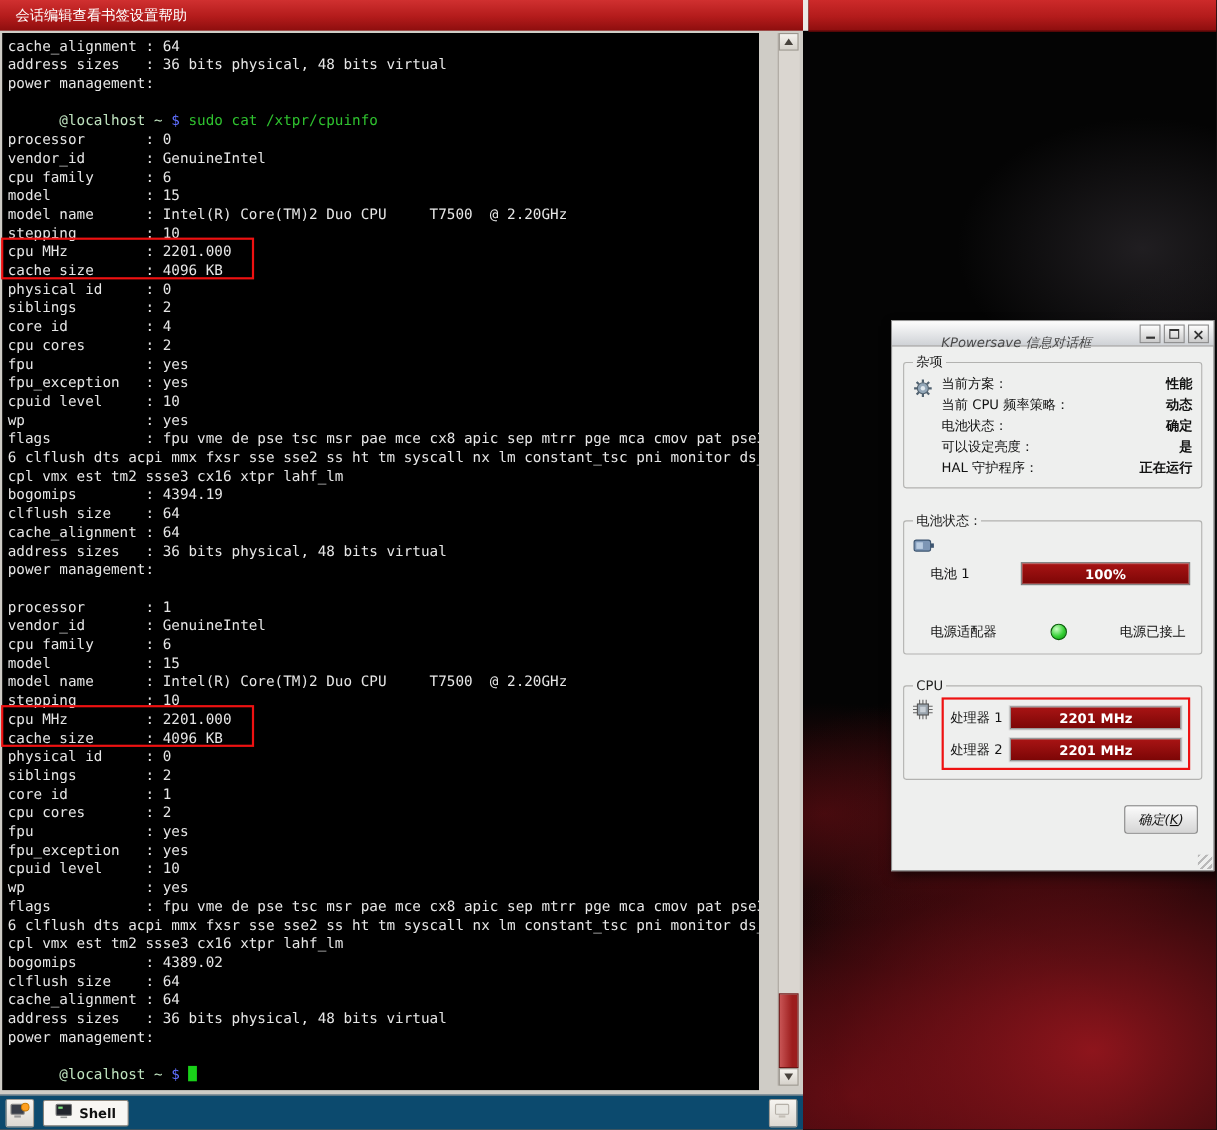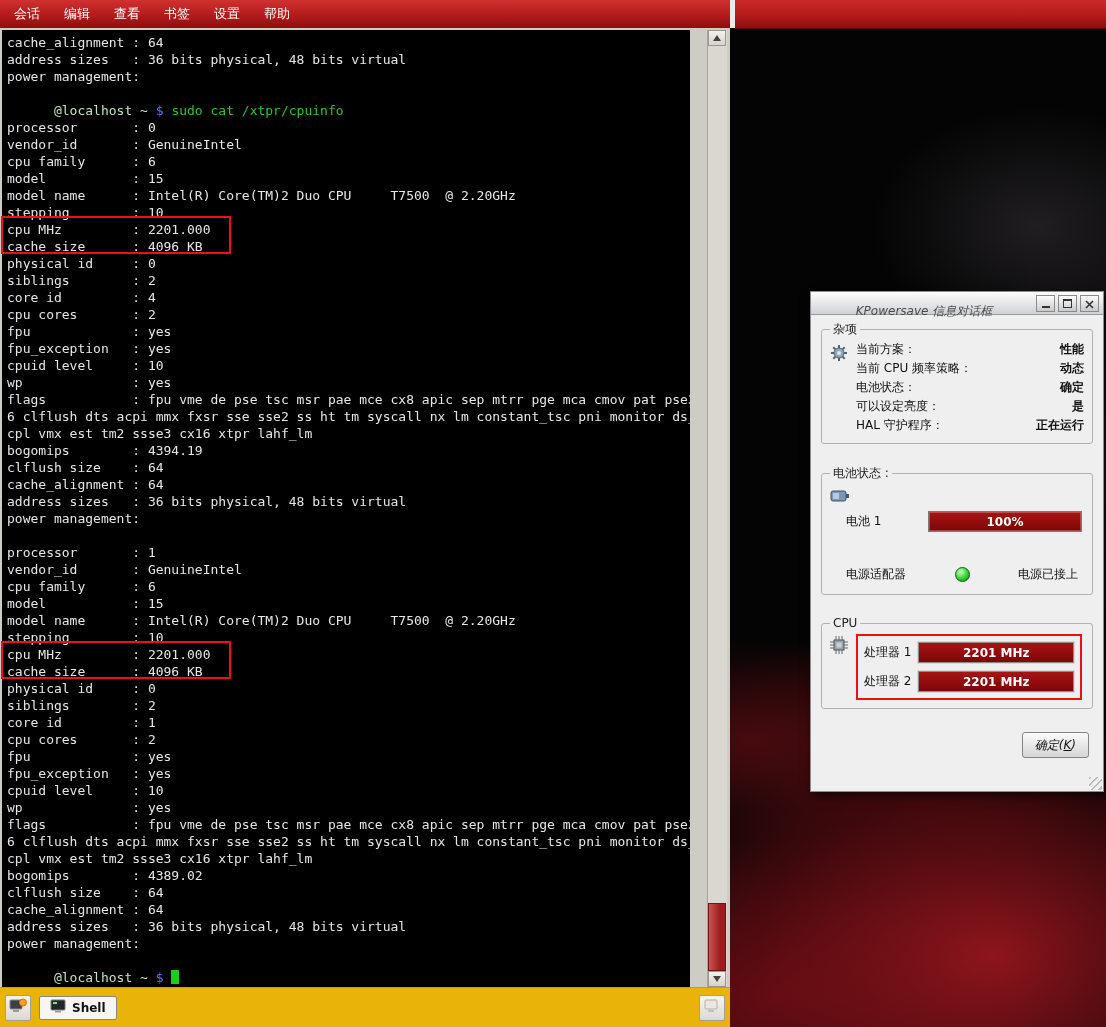--- a/index.html
+++ b/index.html
@@ -16,21 +16,21 @@
       radial-gradient(ellipse 380px 260px at 12% 97%, rgba(122,16,24,0.85), transparent 72%),
       radial-gradient(ellipse 320px 180px at 40% 74%, rgba(104,14,20,0.5), transparent 72%),
       radial-gradient(ellipse 260px 140px at 5% 72%, rgba(110,14,20,0.55), transparent 72%),
       #040404;}
   .bg-gap{position:absolute;left:728px;top:0;width:7px;height:28px;background:#eceae6;}
   .bg-titlebar{position:absolute;left:735px;top:0;width:371px;height:28px;
     background:linear-gradient(#cc2a2a,#b31b1b 55%,#8d0e0e);border-bottom:1px solid #5e0808;}
 
   
   .term-window{position:absolute;left:0;top:0;width:730px;height:1027px;background:#d9d5cf;}
-  .menubar{height:28px;display:flex;align-items:center;gap:24px;padding:0 14px;
+  .menubar{height:28px;display:flex;align-items:center;padding:0 14px;
     background:linear-gradient(#d03030,#b31b1b 55%,#8d0e0e);border-bottom:1px solid #5e0808;}
   .menu-item{color:#fff;font-size:13px;cursor:default;}
   .term-body{position:absolute;top:28px;left:0;width:730px;height:967px;background:#cfccc6;}
   .term-screen{position:absolute;left:2px;top:2px;width:683px;height:957px;background:#000;
     padding:4px 0 0 5px;overflow:hidden;}
   .term-line{height:17px;line-height:17px;white-space:pre;
     font-family:"DejaVu Sans Mono",monospace;font-size:13px;color:#e6e6e6;}
   .seg-host{color:#bfe3bf;}
   .seg-dollar{color:#5f6fff;}
   .seg-cmd{color:#2fc22f;}
@@ -45,21 +45,21 @@
   .sb-btn{position:absolute;left:0;width:18px;height:16px;display:flex;align-items:center;justify-content:center;
     background:linear-gradient(#f4f2ee,#d6d2cb);border:1px solid #9b968e;box-sizing:border-box;}
   .sb-up{top:0;}
   .sb-down{bottom:0;}
   .tri-up{width:0;height:0;border-left:4px solid transparent;border-right:4px solid transparent;border-bottom:6px solid #47423c;}
   .tri-down{width:0;height:0;border-left:4px solid transparent;border-right:4px solid transparent;border-top:6px solid #47423c;}
   .sb-thumb{position:absolute;left:0;top:873px;width:16px;height:66px;
     background:linear-gradient(90deg,#c85454,#9c1d1d 70%);border:1px solid #6d1414;}
 
   
-  .tabbar{position:absolute;bottom:0;left:0;width:730px;height:40px;background:#eab308;
+  .tabbar{position:absolute;bottom:0;left:0;width:730px;height:32px;background:#0c4a6e;
     border-top:1px solid #999;display:flex;align-items:center;padding:0 5px;box-sizing:border-box;}
   .tab-side-btn{width:24px;height:24px;display:flex;align-items:center;justify-content:center;
     background:linear-gradient(#f6f4f0,#ddd9d2);border:1px solid #a39e96;border-radius:2px;}
   .tab{display:flex;align-items:center;gap:6px;background:#f8f6f3;border:1px solid #8a857d;border-radius:2px;
     height:22px;padding:0 10px;margin-left:8px;font-size:12px;font-weight:bold;color:#111;}
   .tab-spacer{flex:1;}
 
   
   .dialog{position:absolute;left:810px;top:291px;width:292px;height:499px;background:#eeefee;
     border:1px solid #8d8d8d;box-shadow:3px 4px 10px rgba(0,0,0,0.65);}

